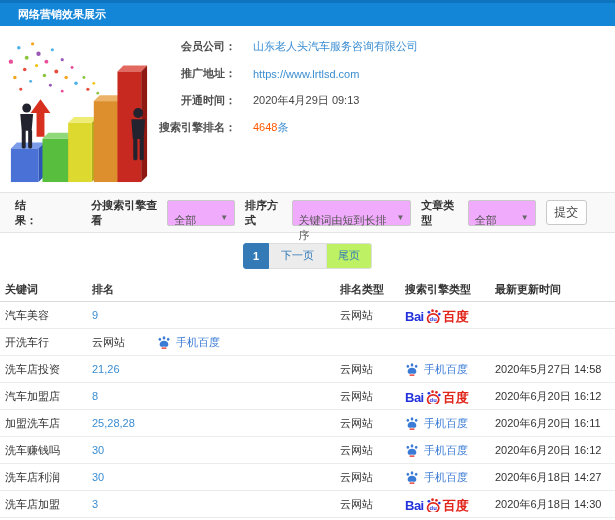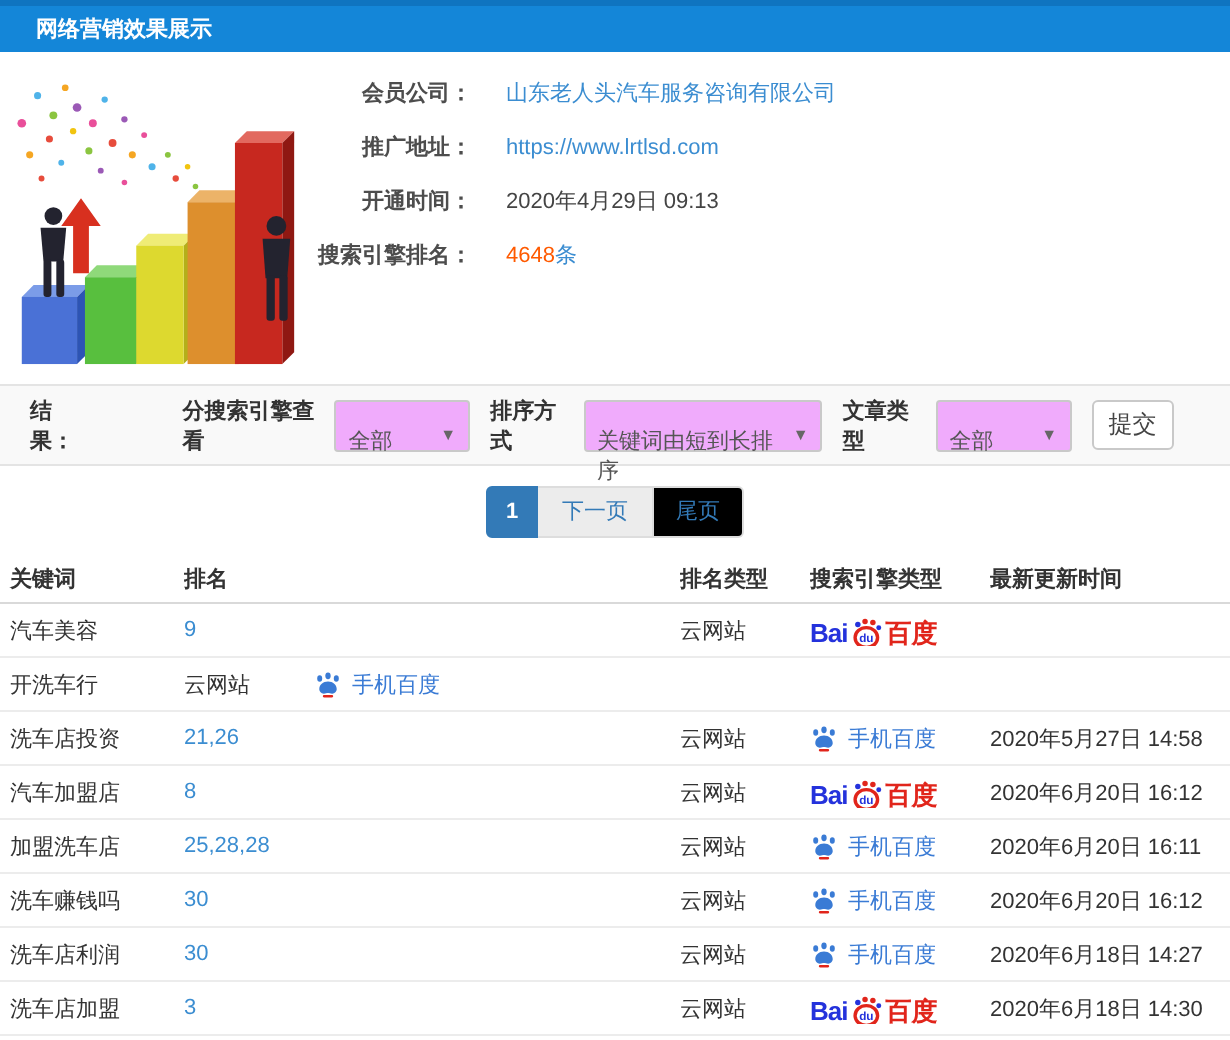--- a/index.html
+++ b/index.html
@@ -56,21 +56,21 @@
     margin-left:10px; height:25px; width:46px;
     background:#fff; border:1px solid #c9c9c9; border-radius:3px;
     color:#444; font-size:12px; cursor:pointer; font-family:Liberation Mono, monospace;
   }
 
   
   .pagination { height:45px; display:flex; align-items:center; justify-content:center; }
   .page-btn {
     height:26px; display:flex; align-items:center; justify-content:center;
     border:1px solid #ddd; color:var(--page-active,#337ab7);
-    background:#000000; cursor:pointer;
+    background:#bef264; cursor:pointer;
   }
   .page-btn.current {
     width:26px; background:var(--page-active,#337ab7);
     border-color:var(--page-active,#337ab7); color:#fff;
     border-radius:3px 0 0 3px; font-weight:bold;
   }
   .page-btn.next { padding:0 12px; background:#ececec; border-left:none; }
   .page-btn.last { padding:0 11px; border-left:none; border-radius:0 3px 3px 0; }
 
   

